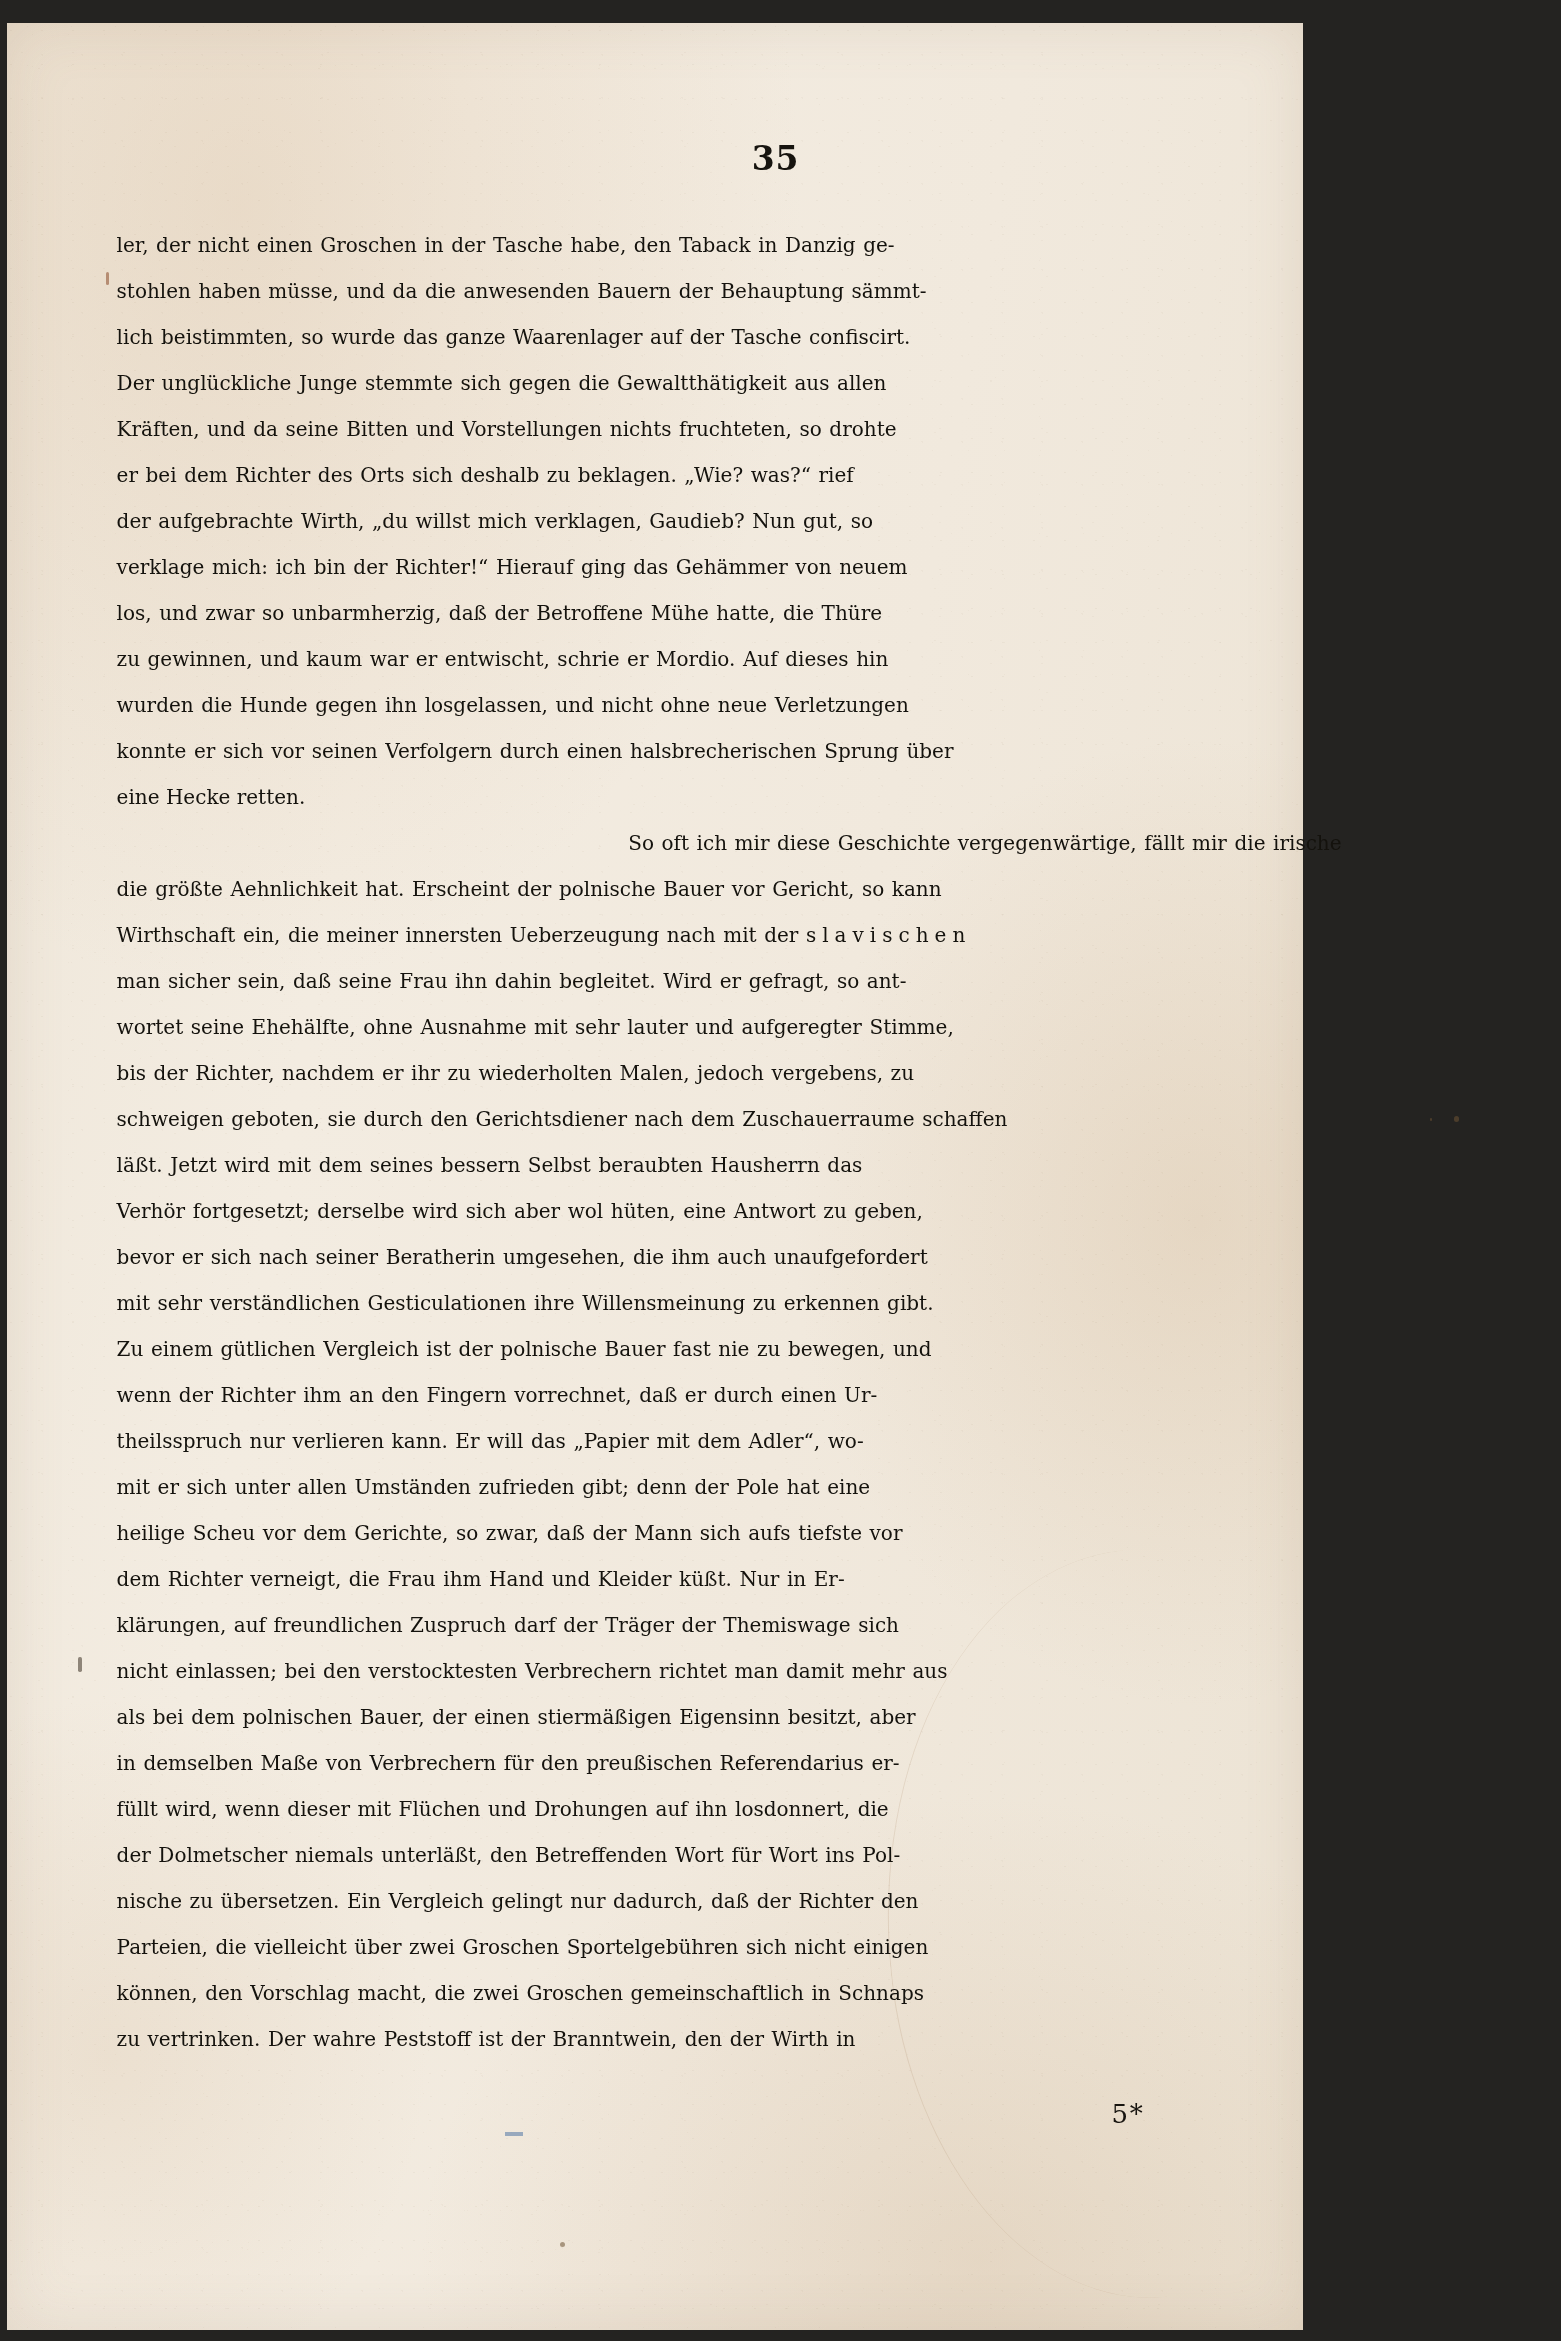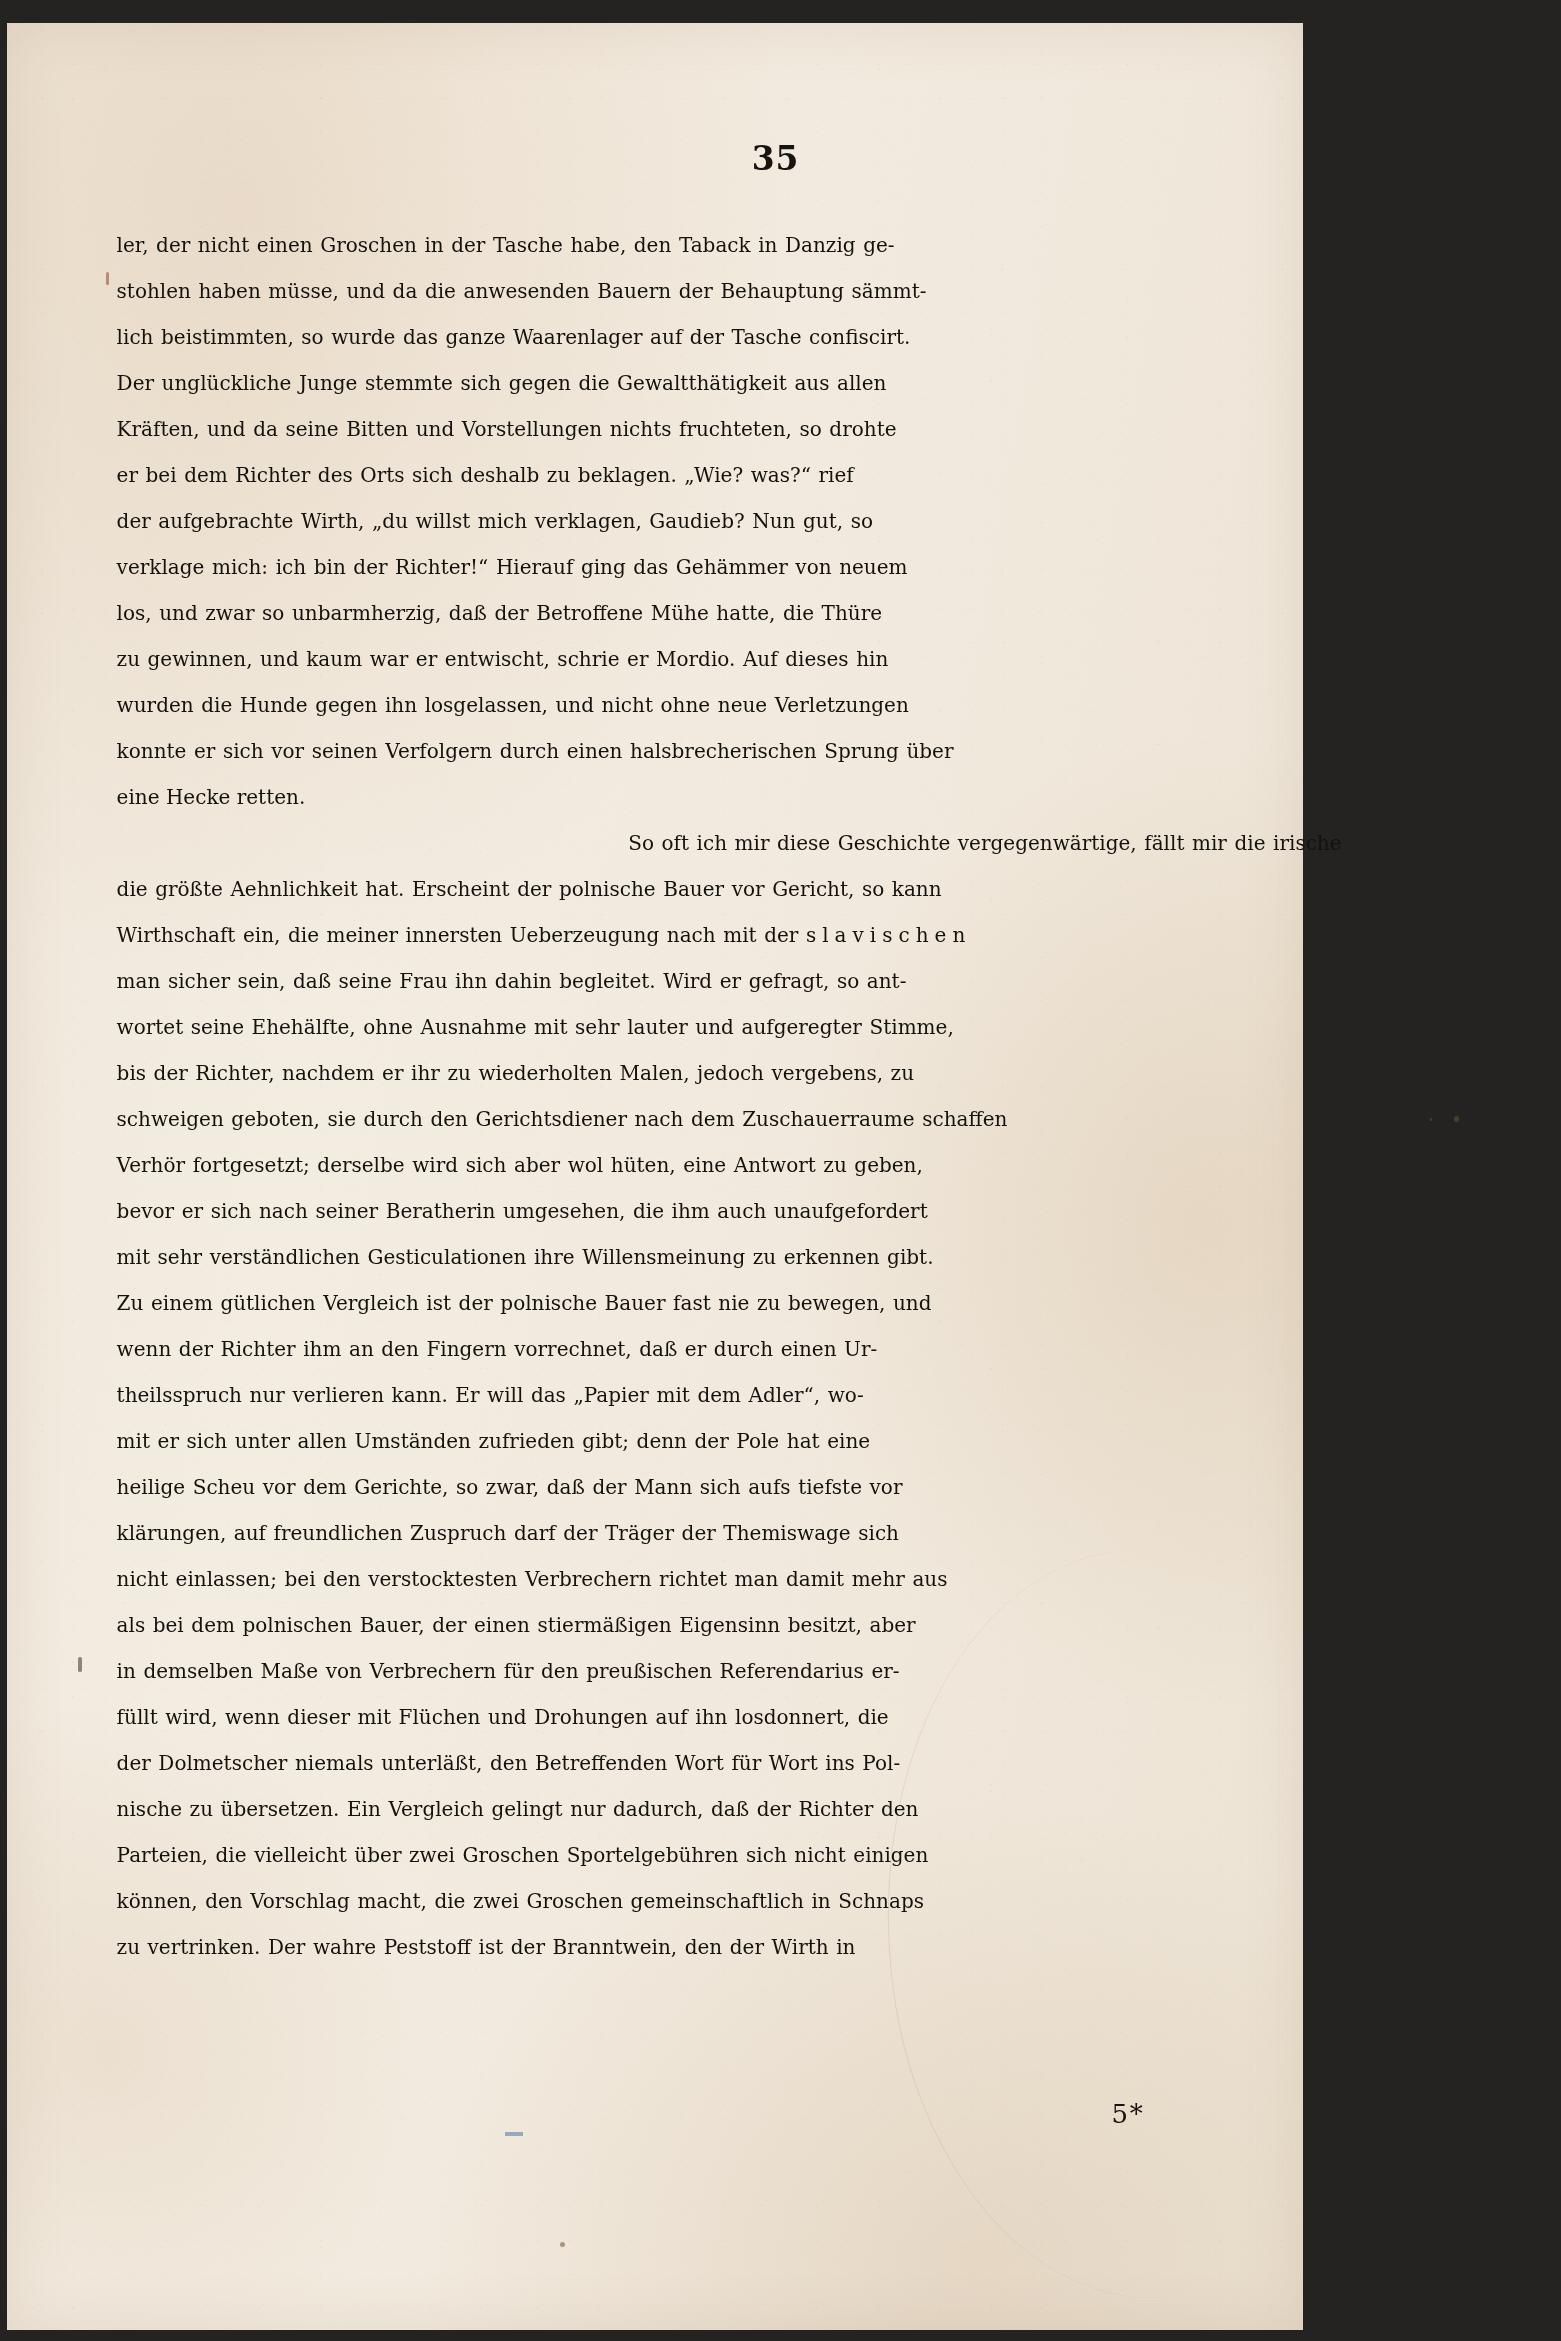--- a/index.html
+++ b/index.html
@@ -210,20 +210,23 @@
         <div class="ln">
             <span style="word-spacing: 1.2px;">wortet seine Ehehälfte, ohne Ausnahme mit sehr lauter und aufgeregter Stimme,</span>
           </div>
         <div class="ln">
             <span style="word-spacing: 1.2px;">bis der Richter, nachdem er ihr zu wiederholten Malen, jedoch vergebens, zu</span>
           </div>
         <div class="ln">
             <span style="word-spacing: 1.2px;">schweigen geboten, sie durch den Gerichtsdiener nach dem Zuschauerraume schaffen</span>
           </div>
         <div class="ln">
+            <span style="word-spacing: 1.2px;">läßt. Jetzt wird mit dem seines bessern Selbst beraubten Hausherrn das</span>
+          </div>
+        <div class="ln">
             <span style="word-spacing: 1.2px;">Verhör fortgesetzt; derselbe wird sich aber wol hüten, eine Antwort zu geben,</span>
           </div>
         <div class="ln">
             <span style="word-spacing: 1.2px;">bevor er sich nach seiner Beratherin umgesehen, die ihm auch unaufgefordert</span>
           </div>
         <div class="ln">
             <span style="word-spacing: 1.2px;">mit sehr verständlichen Gesticulationen ihre Willensmeinung zu erkennen gibt.</span>
           </div>
         <div class="ln">
             <span style="word-spacing: 1.2px;">Zu einem gütlichen Vergleich ist der polnische Bauer fast nie zu bewegen, und</span>
@@ -232,20 +235,23 @@
             <span style="word-spacing: 1.2px;">wenn der Richter ihm an den Fingern vorrechnet, daß er durch einen Ur-</span>
           </div>
         <div class="ln">
             <span style="word-spacing: 1.2px;">theilsspruch nur verlieren kann. Er will das „Papier mit dem Adler“, wo-</span>
           </div>
         <div class="ln">
             <span style="word-spacing: 1.2px;">mit er sich unter allen Umständen zufrieden gibt; denn der Pole hat eine</span>
           </div>
         <div class="ln">
             <span style="word-spacing: 1.2px;">heilige Scheu vor dem Gerichte, so zwar, daß der Mann sich aufs tiefste vor</span>
+          </div>
+        <div class="ln">
+            <span style="word-spacing: 1.2px;">dem Richter verneigt, die Frau ihm Hand und Kleider küßt. Nur in Er-</span>
           </div>
         <div class="ln">
             <span style="word-spacing: 1.2px;">klärungen, auf freundlichen Zuspruch darf der Träger der Themiswage sich</span>
           </div>
         <div class="ln">
             <span style="word-spacing: 1.2px;">nicht einlassen; bei den verstocktesten Verbrechern richtet man damit mehr aus</span>
           </div>
         <div class="ln">
             <span style="word-spacing: 1.2px;">als bei dem polnischen Bauer, der einen stiermäßigen Eigensinn besitzt, aber</span>
           </div>

